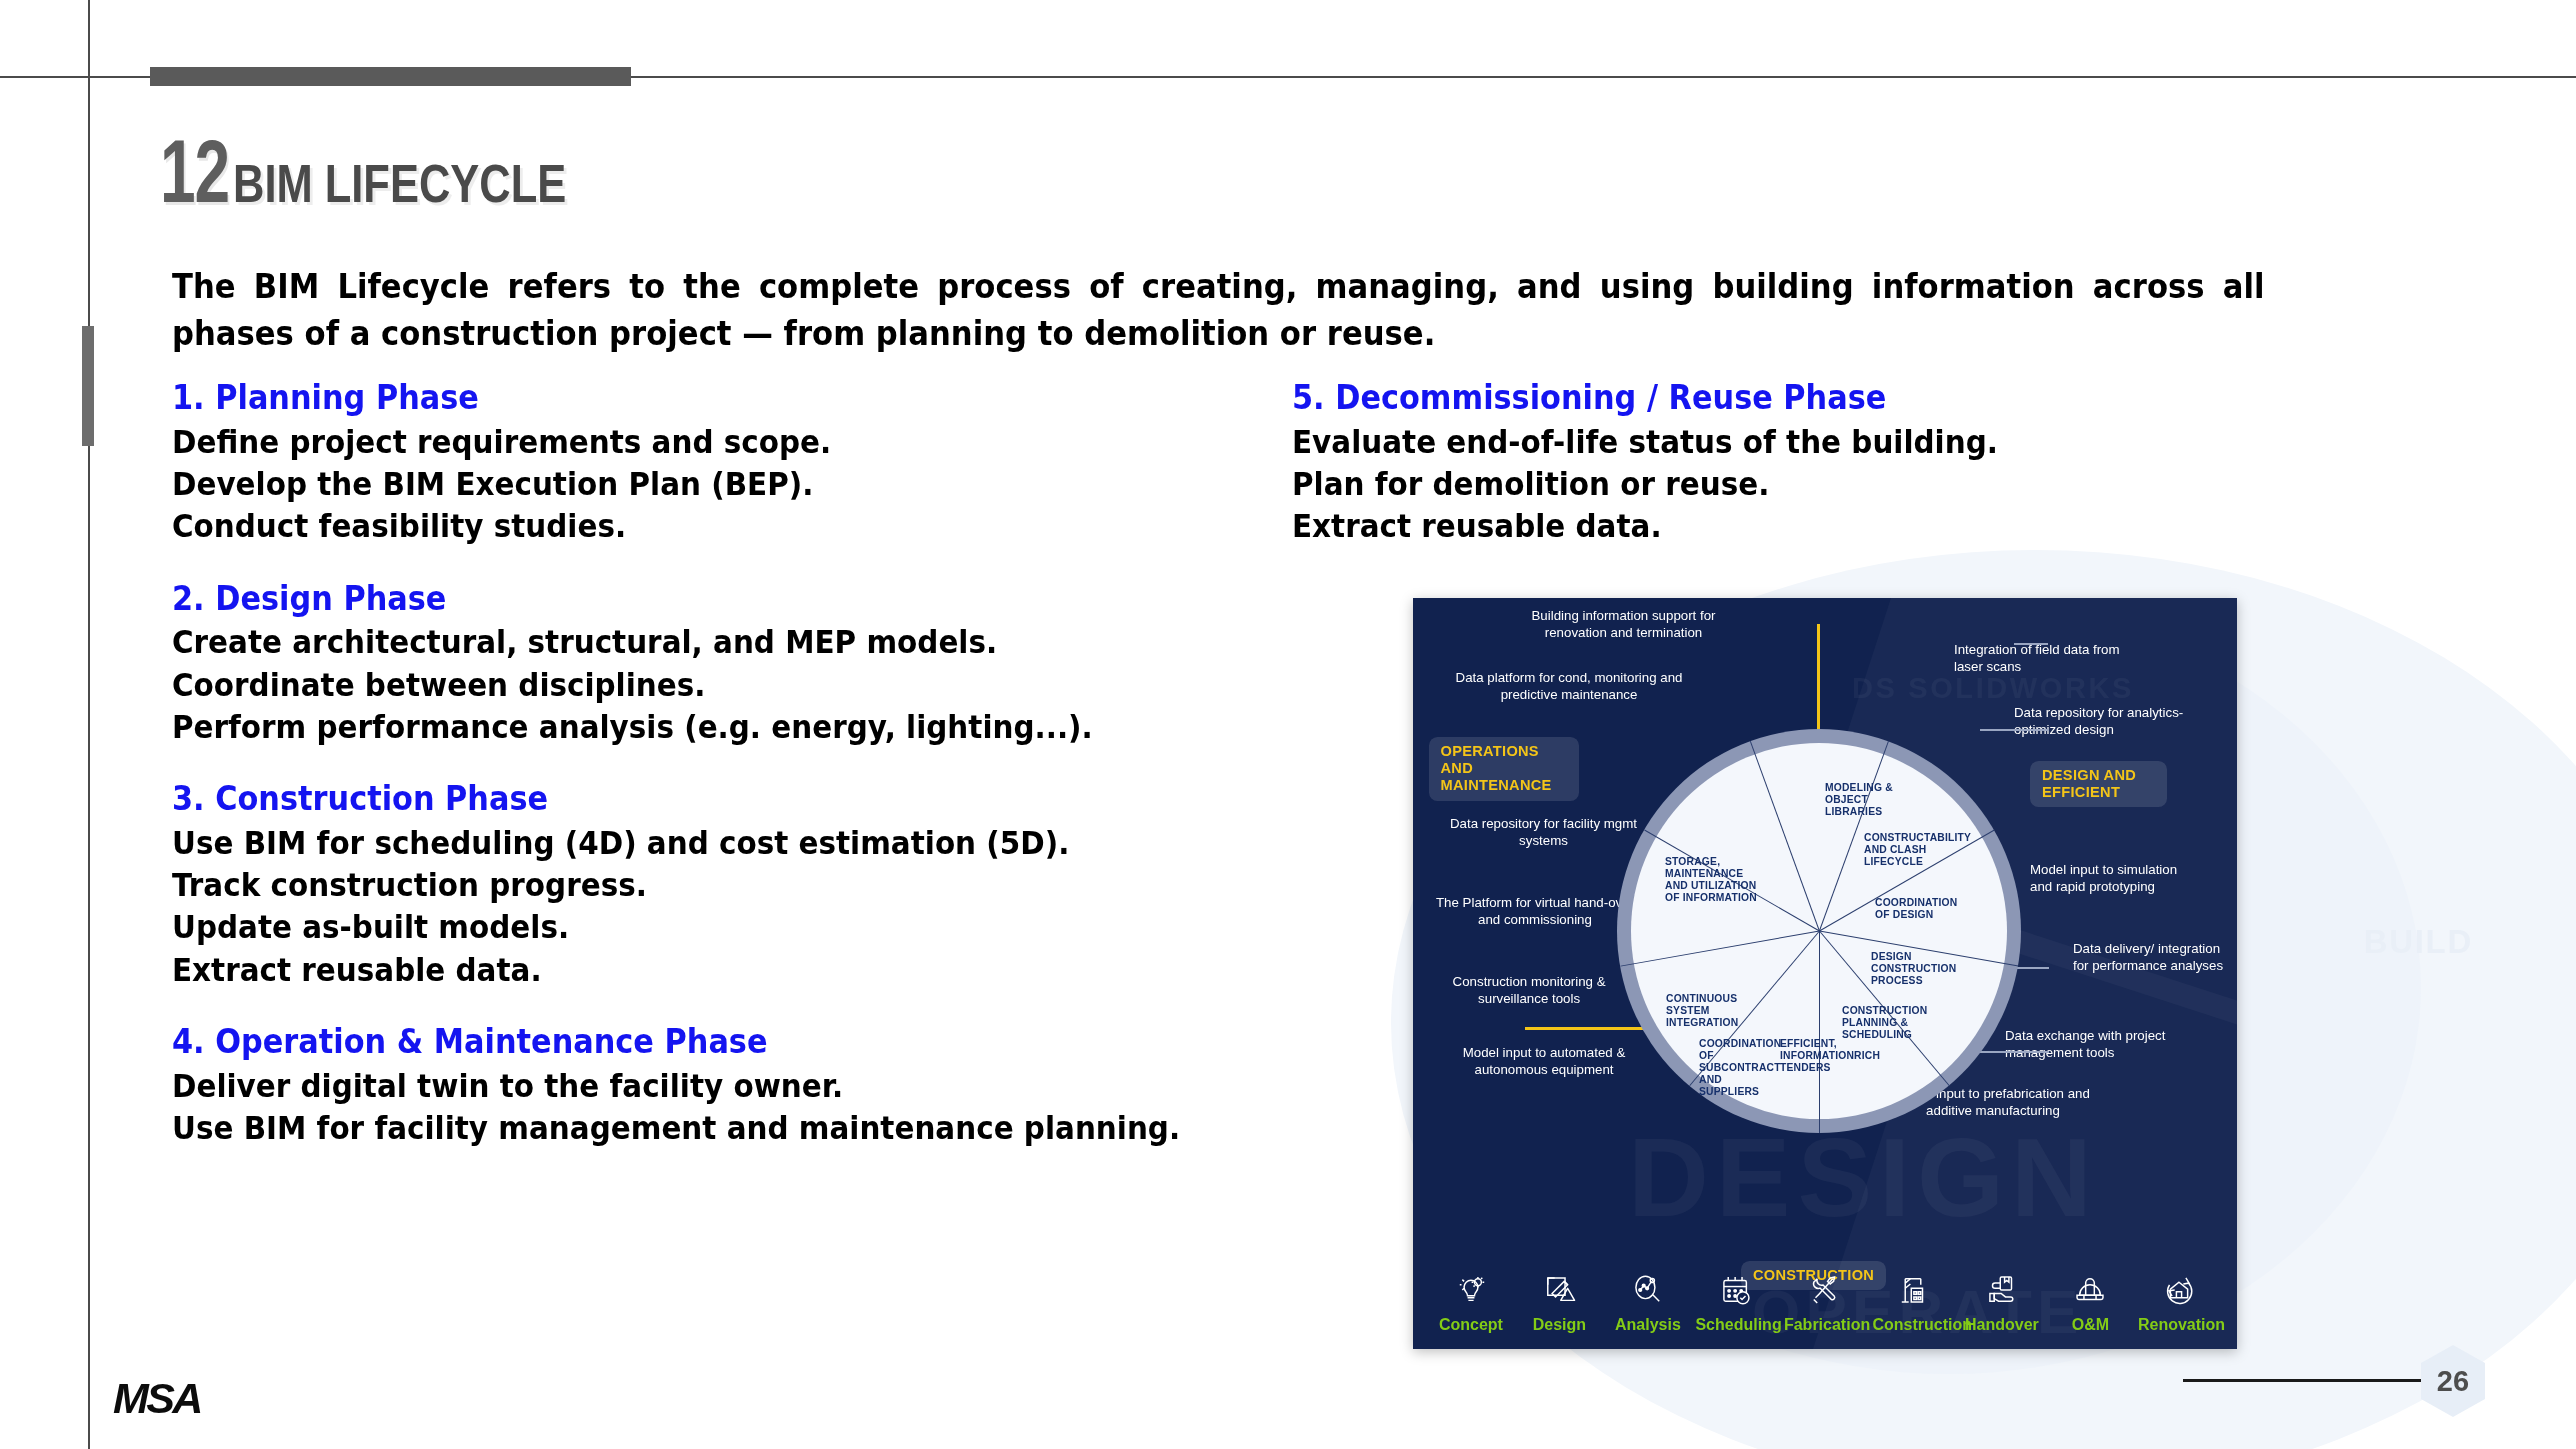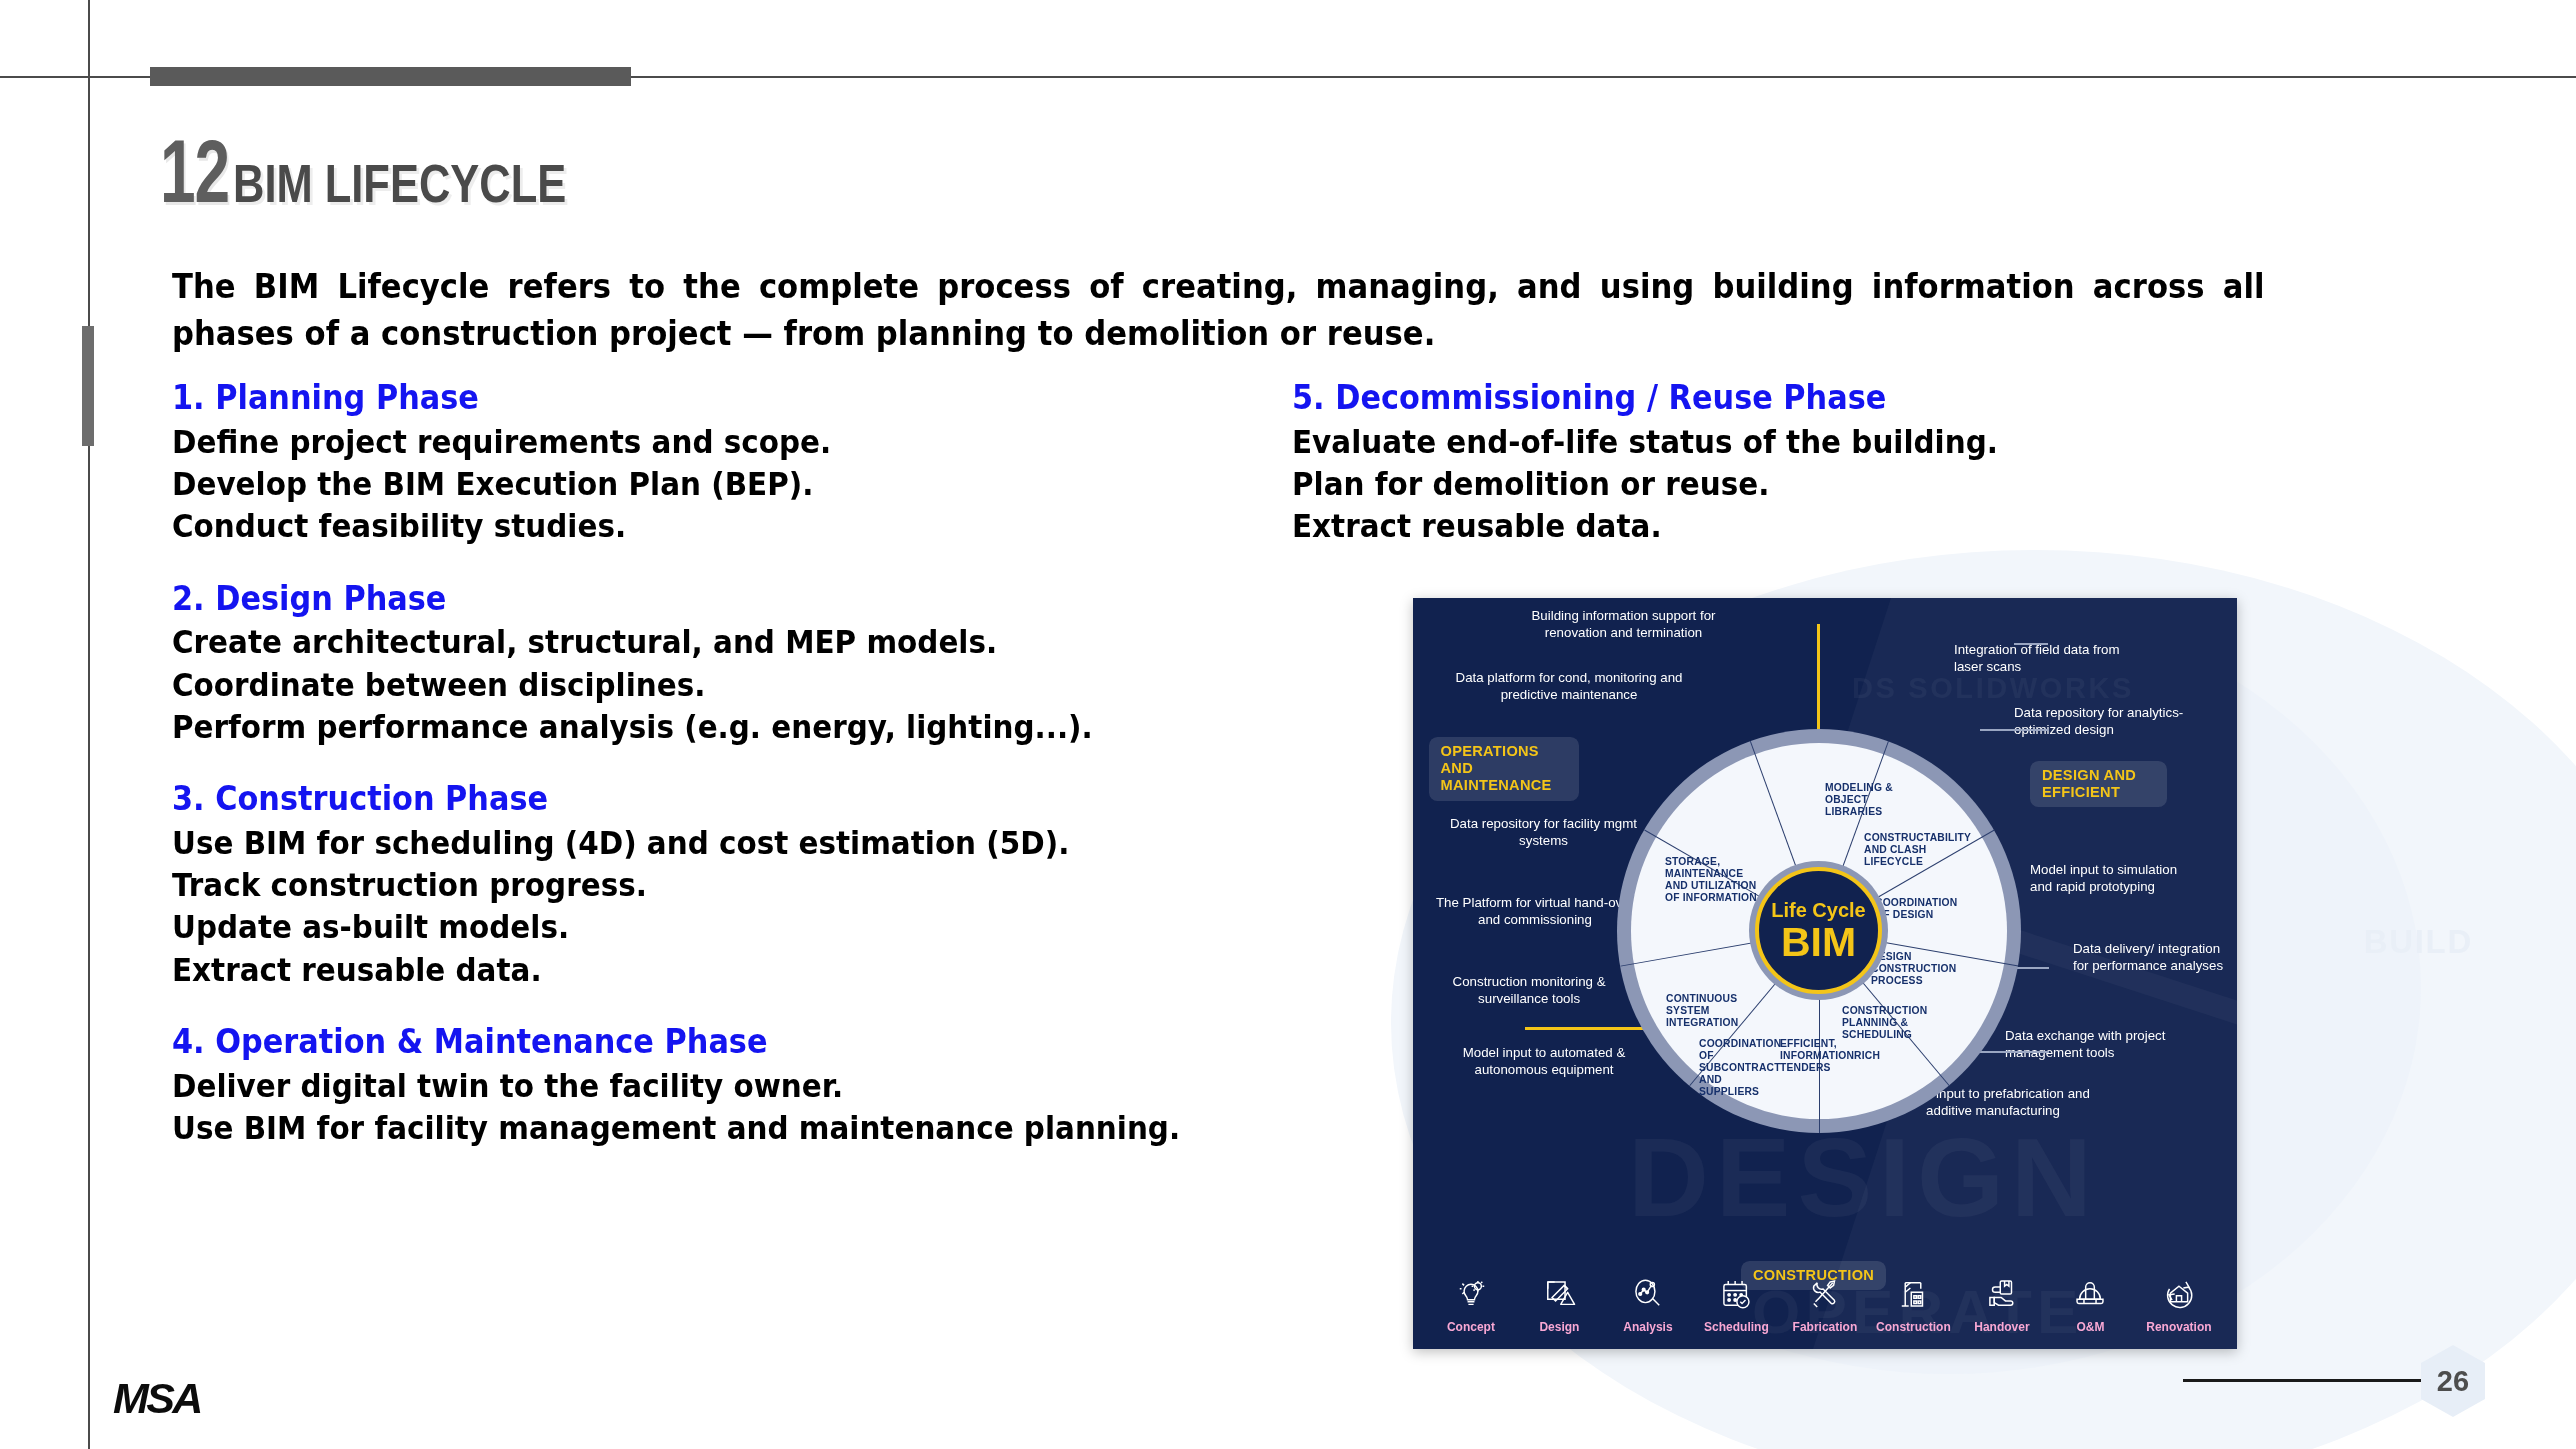--- a/index.html
+++ b/index.html
@@ -157,22 +157,22 @@
 
   
   .icon-strip {
     position:absolute; left:0; right:0; bottom:15.5px;
     display:flex; justify-content:space-around; align-items:flex-end;
     padding: 0 13.7px;
   }
   .ic { width: 82px; text-align:center; }
   .ic svg { display:block; margin: 0 auto 6.9px; }
   .ic span {
-    display:block; color:#f9a8d4; font-family:"Liberation Sans",sans-serif;
-    font-weight:700; font-size:12px;
+    display:block; color:#84cc16; font-family:"Liberation Sans",sans-serif;
+    font-weight:700; font-size:16px;
   }
 
   
   .logo {
     position:absolute; left:113px; top:1374px; z-index:6;
     font-family:"Liberation Sans", sans-serif; font-weight:700;
     font-size:43px; color:#0c0c0c; letter-spacing:-2.6px;
     font-style: italic;
   }
   .foot-rule { position:absolute; left:2183px; top:1379px; width:242px; height:3.4px; background:#1a1a1a; z-index:5; }
@@ -296,24 +296,20 @@
       <div class="seg-label" style="left:208px; top:53px;  width:74px;">MODELING &amp; OBJECT LIBRARIES</div>
       <div class="seg-label" style="left:247px; top:103px; width:82px;">CONSTRUCTABILITY AND CLASH LIFECYCLE</div>
       <div class="seg-label" style="left:258px; top:168px; width:86px;">COORDINATION OF DESIGN</div>
       <div class="seg-label" style="left:254px; top:222px; width:79px;">DESIGN CONSTRUCTION PROCESS</div>
       <div class="seg-label" style="left:225px; top:276px; width:82px;">CONSTRUCTION PLANNING &amp; SCHEDULING</div>
       <div class="seg-label" style="left:163px; top:309px; width:77px;">EFFICIENT, INFORMATIONRICH TENDERS</div>
       <div class="seg-label" style="left:82px;  top:309px; width:86px;">COORDINATION OF SUBCONTRACT AND SUPPLIERS</div>
       <div class="seg-label" style="left:49px;  top:264px; width:74px;">CONTINUOUS SYSTEM INTEGRATION</div>
       <div class="seg-label" style="left:48px;  top:127px; width:94px;">STORAGE, MAINTENANCE AND UTILIZATION OF INFORMATION</div>
 
-      <div class="hub">
-        <div class="lc">Life Cycle</div>
-        <div class="bim">BIM</div>
-      </div>
     </div>
 
     <div class="icon-strip">
 
       <div class="ic">
         <svg width="38" height="38" viewBox="0 0 44 44" fill="none" stroke="#ffffff" stroke-width="1.7">
           <path d="M16 24a8 8 0 1 1 12 0c-1.4 1.6-2 3-2 4.6h-8c0-1.6-.6-3-2-4.6Z"></path>
           <path d="M18 31h8M19 34h6"></path>
           <circle cx="30" cy="13" r="4"></circle>
           <path d="M30 7v2M30 17v2M24.7 13h-2M37.3 13h-2M33.7 9.3l1.4-1.4M26.3 16.7l-1.4 1.4"></path>

